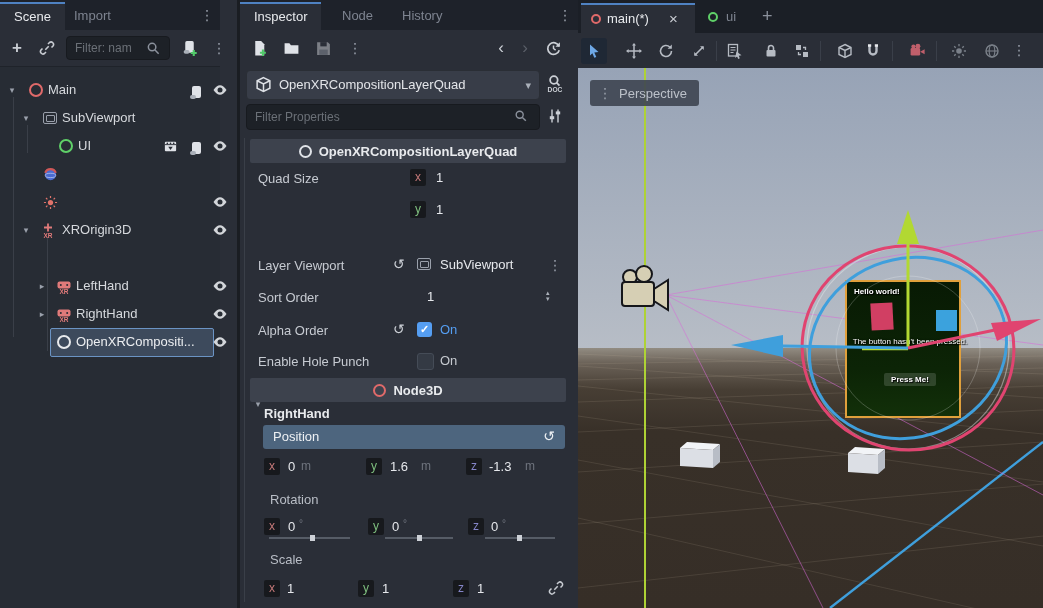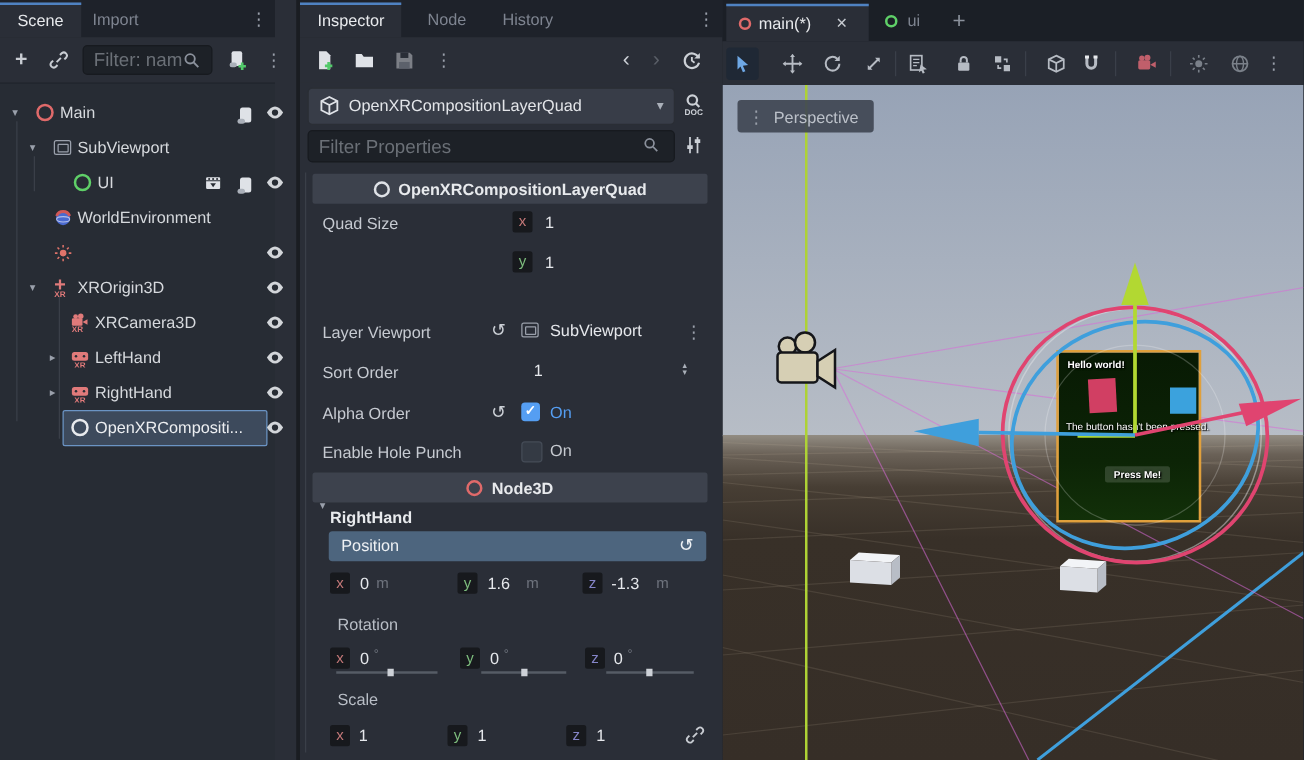--- a/index.html
+++ b/index.html
@@ -5,21 +5,21 @@
   html,body{margin:0;padding:0;background:#1a1d22;font-family:"Liberation Sans",sans-serif;}
   #app{position:relative;width:1043px;height:608px;overflow:hidden;background:#2a2e37;color:#cdd1d8;font-size:13px;}
   .abs{position:absolute;}
   .dock{position:absolute;top:0;height:608px;}
   .tabstrip{position:absolute;left:0;right:0;top:0;height:30px;background:#1e222a;}
   .tab{position:absolute;top:2px;height:28px;line-height:28px;padding:0 14px;color:#7e8490;cursor:default;}
   .tab.active{background:#2a2e37;color:#e8eaed;border-top:2px solid #4f82c2;height:26px;line-height:25px;}
   .dots{color:#9aa0ab;font-size:14px;line-height:1;}
   .toolbar{position:absolute;left:0;right:0;top:30px;height:36px;background:#2a2e37;border-bottom:1px solid #1f232a;}
   .ibtn{position:absolute;top:7px;width:22px;height:22px;display:flex;align-items:center;justify-content:center;}
-  .input{position:absolute;background:#1d2127;border:1px solid #171a1f;border-radius:4px;color:#c6cad1;font-size:15px;padding:0 22px 0 8px;font-family:"Liberation Sans",sans-serif;}
+  .input{position:absolute;background:#1d2127;border:1px solid #171a1f;border-radius:4px;color:#c6cad1;font-size:12px;padding:0 22px 0 8px;font-family:"Liberation Sans",sans-serif;}
   .input::placeholder{color:#6b7077;}
   .treearea{position:absolute;left:0;right:0;top:67px;bottom:0;background:#272c34;}
   .trow{position:absolute;left:0;right:0;height:28px;}
   .trow .lbl{position:absolute;top:0;line-height:28px;color:#d6d9dd;white-space:nowrap;}
   .chev{position:absolute;top:0;line-height:28px;font-size:9px;color:#9aa0ab;width:12px;text-align:center;}
   .nico{position:absolute;top:6px;width:16px;height:16px;display:flex;align-items:center;justify-content:center;}
   .ring{width:10px;height:10px;border-radius:50%;border:2.5px solid #e06a6a;}
   .vpico{width:12px;height:10px;border:1.5px solid #9aa0ab;border-radius:2px;position:relative;}
   .vpico::after{content:"";position:absolute;inset:1.5px;border:1.2px solid #9aa0ab;border-radius:1px;}
   .scrico{width:9px;height:12px;background:#dfe2e7;border-radius:2px;position:relative;}
@@ -151,21 +151,20 @@
       </div>
 
       <div class="trow" style="top:93px;">
         <span class="nico" style="left:42px;">
             <svg width="15" height="15" viewBox="0 0 16 16">
               <circle cx="8" cy="8" r="6" fill="#4a6ad0"></circle>
               <path d="M2.4 6.2A6 6 0 0 1 13.6 6.2" stroke="#d05858" stroke-width="2.4" fill="none"></path>
               <ellipse cx="8" cy="9" rx="5.6" ry="2.3" stroke="#cdd4f0" stroke-width=".9" fill="none" opacity=".8"></ellipse>
             </svg>
           </span>
-        <span class="lbl" style="left:62px;">WorldEnvironment</span>
       </div>
 
       <div class="trow" style="top:121px;">
         <span class="nico" style="left:42px;">
             <svg width="15" height="15" viewBox="0 0 16 16">
               <circle cx="8" cy="8" r="2.8" fill="#e0736a"></circle>
               <g stroke="#e0736a" stroke-width="1.3">
                 <path d="M8 1v2.2M8 12.8V15M1 8h2.2M12.8 8H15M3.2 3.2l1.5 1.5M11.3 11.3l1.5 1.5M12.8 3.2l-1.5 1.5M4.7 11.3l-1.5 1.5"></path>
               </g>
             </svg>
@@ -188,38 +187,20 @@
           </span>
         <span class="lbl" style="left:62px;">XROrigin3D</span>
         <span class="nico" style="left:212px;">
             <svg width="16" height="16" viewBox="0 0 16 16">
               <path d="M1.5 8c2-3.2 4.2-4.8 6.5-4.8s4.5 1.6 6.5 4.8c-2 3.2-4.2 4.8-6.5 4.8S3.5 11.2 1.5 8z" fill="#d3d6da"></path>
               <circle cx="8" cy="8" r="2.5" fill="#272c34"></circle>
             </svg>
           </span>
       </div>
 
-      <div class="trow" style="top:177px;">
-        <span class="nico" style="left:56px;">
-            <svg width="16" height="16" viewBox="0 0 16 16">
-              <circle cx="4.5" cy="3.2" r="1.9" fill="#e07a7a"></circle>
-              <circle cx="8.6" cy="2.9" r="2.2" fill="#e07a7a"></circle>
-              <rect x="1.5" y="4.5" width="8.5" height="6" rx="1" fill="#e07a7a"></rect>
-              <path d="M10 7.5l4-2.2v4.4z" fill="#e07a7a"></path>
-              <text x="6" y="15.7" font-size="6.5" font-weight="bold" fill="#e07a7a" text-anchor="middle">XR</text>
-            </svg>
-          </span>
-        <span class="lbl" style="left:76px;">XRCamera3D</span>
-        <span class="nico" style="left:212px;">
-            <svg width="16" height="16" viewBox="0 0 16 16">
-              <path d="M1.5 8c2-3.2 4.2-4.8 6.5-4.8s4.5 1.6 6.5 4.8c-2 3.2-4.2 4.8-6.5 4.8S3.5 11.2 1.5 8z" fill="#d3d6da"></path>
-              <circle cx="8" cy="8" r="2.5" fill="#272c34"></circle>
-            </svg>
-          </span>
-      </div>
 
       <div class="trow" style="top:205px;">
         <span class="chev" style="left:36px;">▸</span>
         <span class="nico" style="left:56px;">
             <svg width="16" height="16" viewBox="0 0 16 16">
               <rect x="1.5" y="3.5" width="13" height="7" rx="2" fill="#e07a7a"></rect>
               <circle cx="4.8" cy="7" r="1" fill="#272c34"></circle>
               <circle cx="11.2" cy="7" r="1" fill="#272c34"></circle>
               <text x="8" y="16" font-size="6.5" font-weight="bold" fill="#e07a7a" text-anchor="middle">XR</text>
             </svg>

